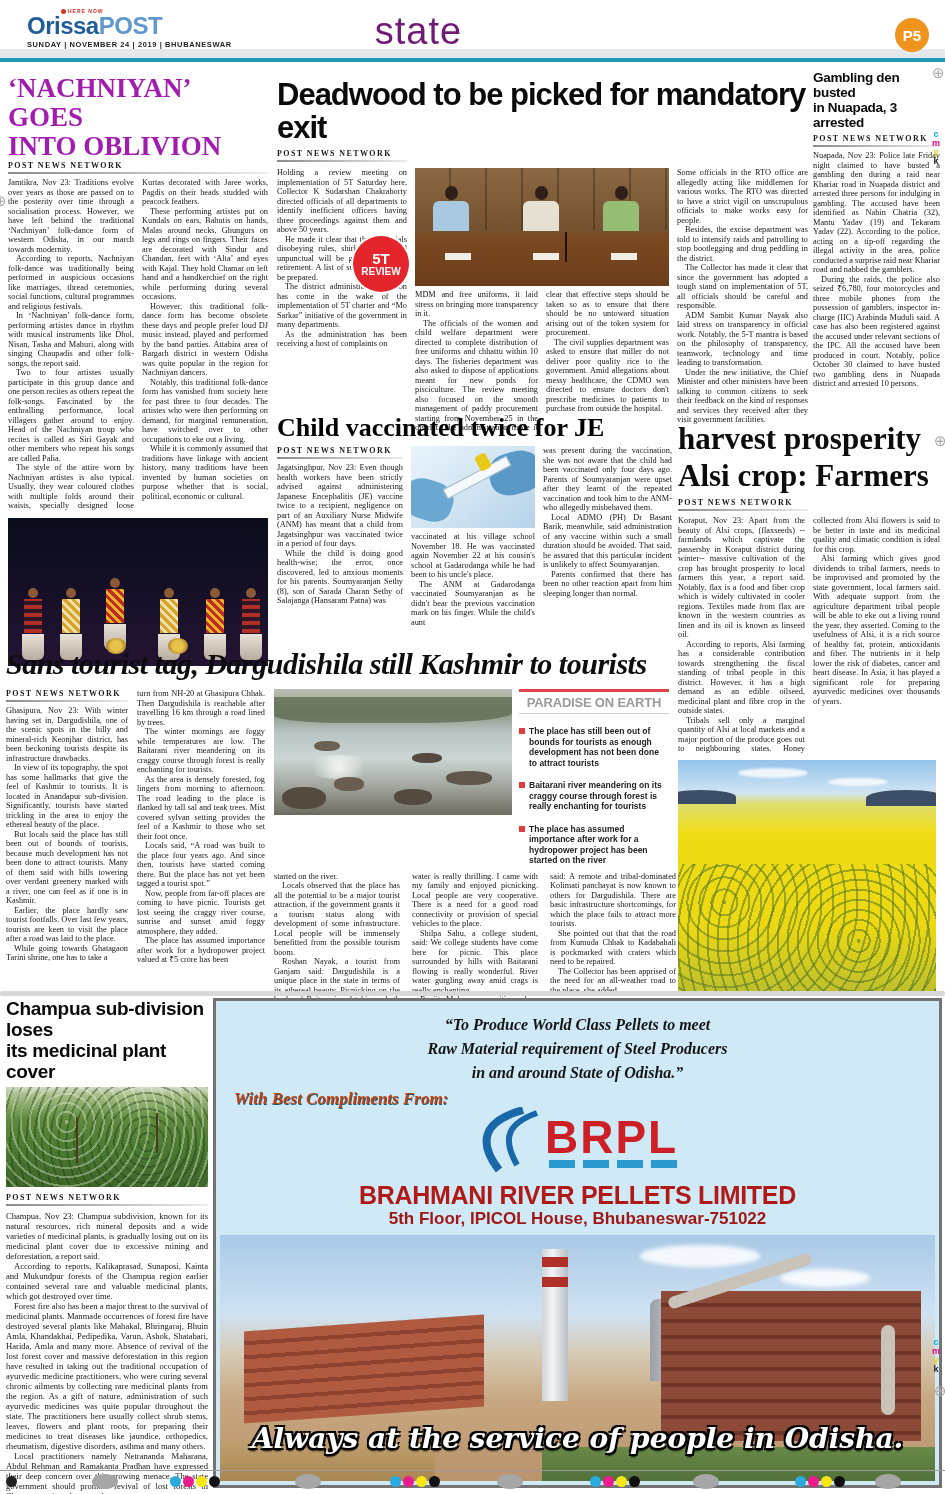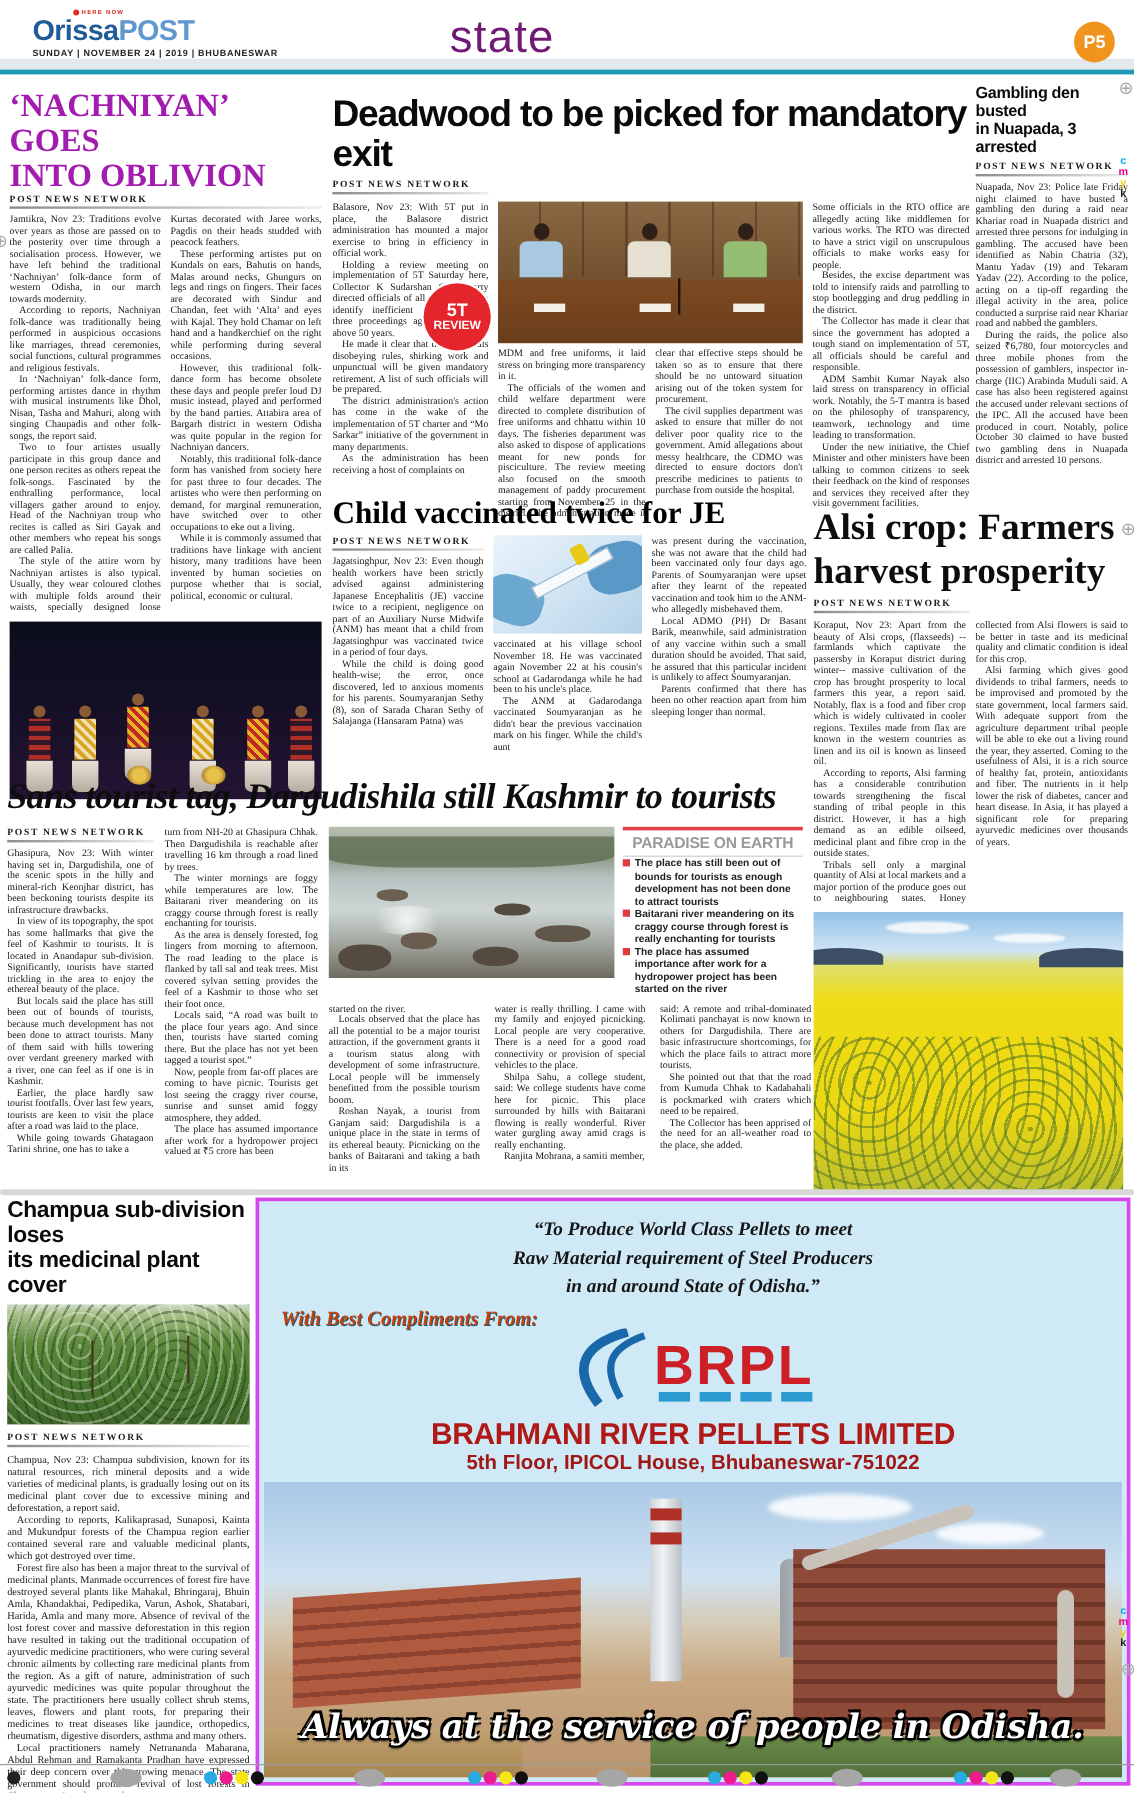--- a/index.html
+++ b/index.html
@@ -122,21 +122,21 @@
   .r2{left:60px;bottom:24px;width:30px;height:14px;background:#6a5c4e;}
   .r3{left:120px;bottom:10px;width:38px;height:16px;}
   .r4{right:20px;bottom:30px;width:46px;height:14px;background:#61564a;}
   .r5{right:70px;bottom:52px;width:30px;height:10px;}
   .r6{left:40px;top:52px;width:26px;height:10px;background:#6a6054;}
   .foam{position:absolute;left:30px;top:66px;width:70px;height:24px;border-radius:50%;
       background:radial-gradient(circle,#f2f6f2 0%,rgba(242,246,242,0) 70%);}
   .paradise{width:150px;border-top:3px solid #e04048;padding-top:3px;}
   .paradise-title{font:bold 13px "Liberation Sans",sans-serif;color:#9a9a9a;text-align:center;letter-spacing:-0.2px;
       border-bottom:1px solid #cfcfcf;padding-bottom:3px;}
-  .pbullet{display:flex;gap:4px;margin-top:0;}
+  .pbullet{display:flex;gap:4px;margin-top:12px;}
   .sq{flex:0 0 auto;width:6px;height:6px;background:#e03a3f;margin-top:2px;}
   .pbullet span.txt{font:bold 8.5px "Liberation Sans",sans-serif;line-height:10.5px;color:#222;}
   .darg-row2{display:flex;gap:12px;margin-top:6px;}
   .darg-row2 .col{width:126px;height:166px;}
   
   .gray-bar{position:absolute;left:0;top:991px;width:945px;height:5px;background:#d8d8d8;border-radius:2px;}
   
   .champua{position:absolute;left:6px;top:998px;width:202px;}
   .champ-head{font:bold 19px "Liberation Sans",sans-serif;letter-spacing:-0.3px;line-height:21px;color:#0a0a0a;}
   .forest-photo{width:202px;height:100px;margin-top:5px;
@@ -145,21 +145,21 @@
       background:repeating-radial-gradient(circle at 30% 35%,rgba(240,248,230,.35) 0 2px,transparent 2px 9px),
                  repeating-radial-gradient(circle at 70% 55%,rgba(30,60,20,.4) 0 2px,transparent 2px 8px);}
   .trunk{position:absolute;width:2px;background:#4a3a20;}
   .t1{left:70px;top:30px;height:46px;}
   .t2{left:150px;top:26px;height:40px;}
   .champua .kicker{margin-top:6px;}
   .champua .col{height:296px;margin-top:5px;}
   .champua .bodytext p{font-size:8.6px;line-height:10px;}
   
   .ad{position:absolute;left:213px;top:998px;width:729px;height:490px;background:#cfe9f6;
-      border:3px solid #d946ef;box-sizing:border-box;}
+      border:3px solid #737373;box-sizing:border-box;}
   .ad-quote{margin-top:12px;text-align:center;font-family:"Liberation Serif",serif;
       font-style:italic;font-weight:bold;font-size:16px;line-height:24px;color:#151515;}
   .ad-compliments{position:absolute;left:18px;top:88px;font-family:"Liberation Serif",serif;
       font-style:italic;font-weight:bold;font-size:17px;color:#c2410c;text-shadow:0.6px 0.6px 0 #0a5a80;}
   .ad-logo{position:absolute;left:0;top:106px;width:100%;text-align:center;}
   .ad-company{position:absolute;left:0;top:180px;width:100%;text-align:center;
       font:bold 25px "Liberation Sans",sans-serif;color:#b11917;letter-spacing:-0.3px;z-index:4;}
   .ad-address{position:absolute;left:0;top:208px;width:100%;text-align:center;
       font:bold 17px "Liberation Sans",sans-serif;color:#a01815;z-index:4;}
   .factory-photo{position:absolute;left:4px;right:4px;top:234px;bottom:4px;
@@ -262,21 +262,20 @@
       <div class="drum dr1"></div>
       <div class="drum dr2"></div>
     </div>
   </section>
 
   <section class="deadwood">
     <div class="dead-head">Deadwood to be picked for mandatory exit</div>
     <div class="kicker">POST NEWS NETWORK</div>
     <div class="dead-body">
       <div class="dead-c1 col bodytext">
-        <p>Balasore, Nov 23: With 5T put in place, the Balasore district administration has mounted a major exercise to bring in efficiency in official work.</p>
         <p>Holding a review meeting on implementation of 5T Saturday here, Collector K Sudarshan Chakraborty directed officials of all departments to identify inefficient officers having three proceedings against them and above 50 years.</p>
         <p>He made it clear that those officials disobeying rules, shirking work and unpunctual will be given mandatory retirement. A list of such officials will be prepared.</p>
         <p>The district administration's action has come in the wake of the implementation of 5T charter and “Mo Sarkar” initiative of the government in many departments.</p>
         <p>As the administration has been receiving a host of complaints on</p>
       </div>
       <div class="dead-mid">
         <div class="photo meet-photo">
           <div class="panel"></div>
           <div class="man m1">
               <div class="mhead"></div>
@@ -354,22 +353,22 @@
           <p>was present during the vaccination, she was not aware that the child had been vaccinated only four days ago. Parents of Soumyaranjan were upset after they learnt of the repeated vaccination and took him to the ANM- who allegedly misbehaved them.</p>
           <p>Local ADMO (PH) Dr Basant Barik, meanwhile, said administration of any vaccine within such a small duration should be avoided. That said, he assured that this particular incident is unlikely to affect Soumyaranjan.</p>
           <p>Parents confirmed that there has been no other reaction apart from him sleeping longer than normal.</p>
         </div>
       </div>
     </div>
   </section>
 
   <section class="alsi">
     <div class="alsi-head">
+      <div>harvest prosperity</div>
       <div>Alsi crop: Farmers</div>
-      <div>harvest prosperity</div>
     </div>
     <div class="kicker">POST NEWS NETWORK</div>
     <div class="twocol bodytext">
       <p>Koraput, Nov 23: Apart from the beauty of Alsi crops, (flaxseeds) --farmlands which captivate the passersby in Koraput district during winter-- massive cultivation of the crop has brought prosperity to local farmers this year, a report said. Notably, flax is a food and fiber crop which is widely cultivated in cooler regions. Textiles made from flax are known in the western countries as linen and its oil is known as linseed oil.</p>
       <p>According to reports, Alsi farming has a considerable contribution towards strengthening the fiscal standing of tribal people in this district. However, it has a high demand as an edible oilseed, medicinal plant and fibre crop in the outside states.</p>
       <p>Tribals sell only a marginal quantity of Alsi at local markets and a major portion of the produce goes out to neighbouring states. Honey collected from Alsi flowers is said to be better in taste and its medicinal quality and climatic condition is ideal for this crop.</p>
       <p>Alsi farming which gives good dividends to tribal farmers, needs to be improvised and promoted by the state government, local farmers said. With adequate support from the agriculture department tribal people will be able to eke out a living round the year, they asserted. Coming to the usefulness of Alsi, it is a rich source of healthy fat, protein, antioxidants and fiber. The nutrients in it help lower the risk of diabetes, cancer and heart disease. In Asia, it has played a significant role for preparing ayurvedic medicines over thousands of years.</p>
     </div>
     <div class="photo alsi-photo">
       <div class="cloud c1"></div>

